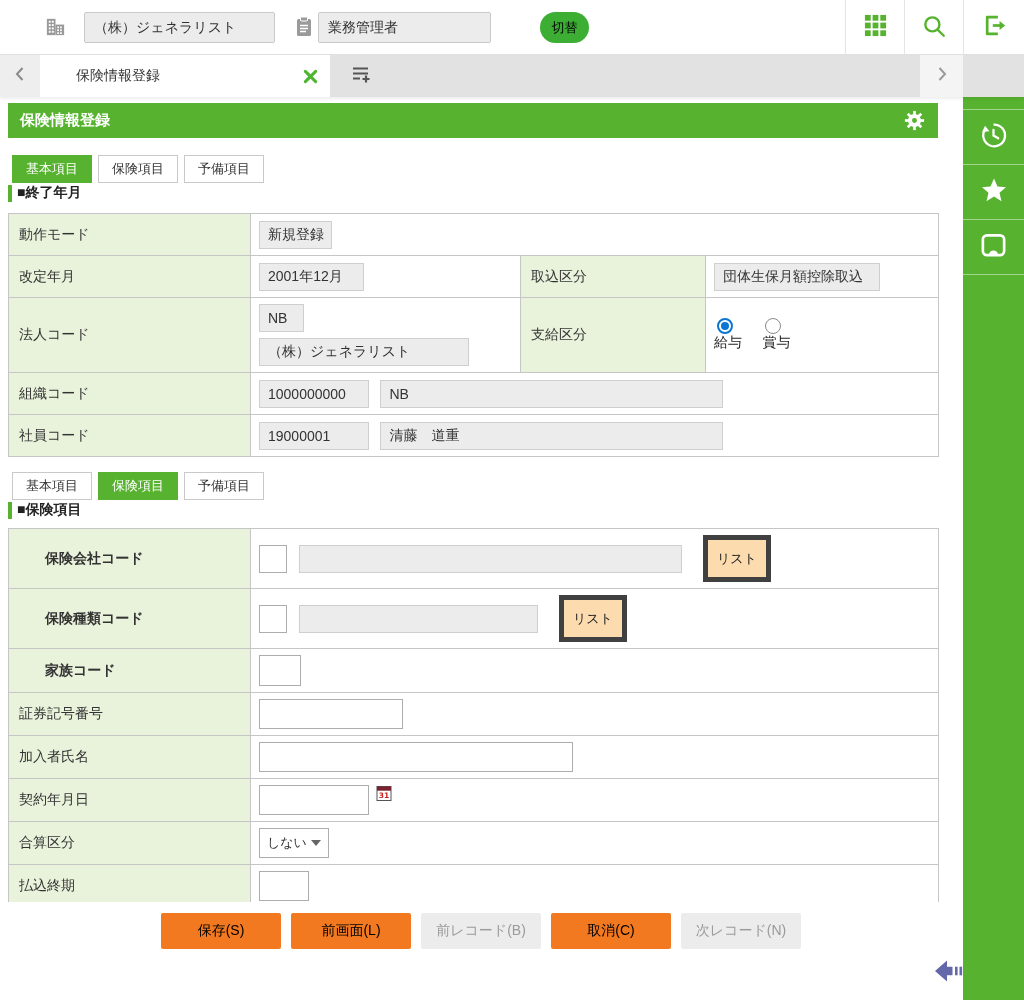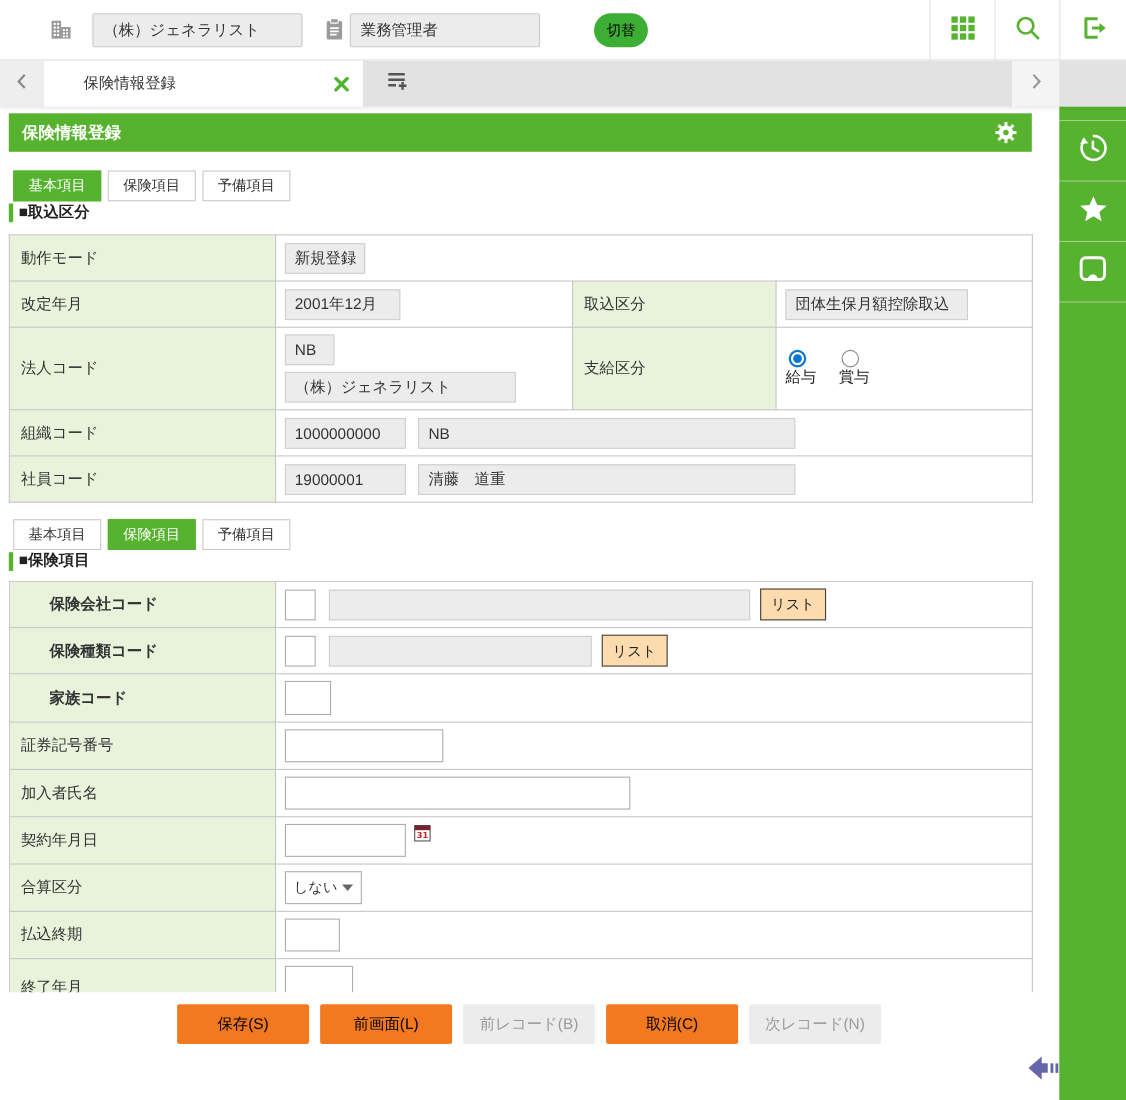--- a/index.html
+++ b/index.html
@@ -88,22 +88,22 @@
     border-radius:50%;background:#0b76d1;}
   .inp{height:28px;border:1px solid #adadad;background:#fff;box-sizing:border-box;font-size:14px;
     padding:0 6px;vertical-align:middle;font-family:inherit;}
   .inp.sq{width:28px;margin-right:8px;padding:0;}
   .inp.iw42{width:42px;height:31px;}
   .inp.iw144{width:144px;height:30px;}
   .inp.iw314{width:314px;height:30px;}
   .inp.iw110{width:110px;height:30px;}
   .inp.iw50{width:50px;height:30px;}
   .inp.iw62{width:62px;height:40px;}
-  .list-btn{height:29px;padding:0 9px;background:#fcdcae;border:1px solid #404040;font-size:13px;
-    color:#222;margin-left:4px;vertical-align:middle;cursor:pointer;font-family:inherit;}
+  .list-btn{height:47px;padding:0 9px;background:#fcdcae;border:5px solid #404040;font-size:13px;
+    color:#222;margin-left:16px;vertical-align:middle;cursor:pointer;font-family:inherit;}
   .cal-icon{display:inline-block;margin-left:7px;vertical-align:top;cursor:pointer;}
   .selectbox{display:inline-flex;align-items:center;justify-content:space-between;width:70px;
     height:30px;border:1px solid #adadad;background:#fff;padding:0 7px;font-size:13px;color:#333;
     box-sizing:border-box;cursor:pointer;}
   .sel-arrow{width:0;height:0;border-left:5px solid transparent;border-right:5px solid transparent;
     border-top:6px solid #666;}
   
   .footer-btns{position:absolute;left:161px;top:913px;display:flex;gap:10px;}
   .fbtn{width:120px;height:36px;border:none;font-size:14px;border-radius:2px;cursor:pointer;
     font-family:inherit;}
@@ -274,21 +274,21 @@
   </span>
 </div>
 
 <div class="tabs tabs1">
   <div class="tab active">基本項目</div>
   <div class="tab">保険項目</div>
   <div class="tab">予備項目</div>
 </div>
 <div class="sec-heading sh1">
   <span class="accent"></span>
-  <span>■取込区分</span>
+  <span>■終了年月</span>
 </div>
 
 <div class="twrap1">
   <table class="ftable t1">
     <colgroup>
         <col style="width:242px">
         <col style="width:270px">
         <col style="width:185px">
         <col style="width:233px">
       </colgroup>

